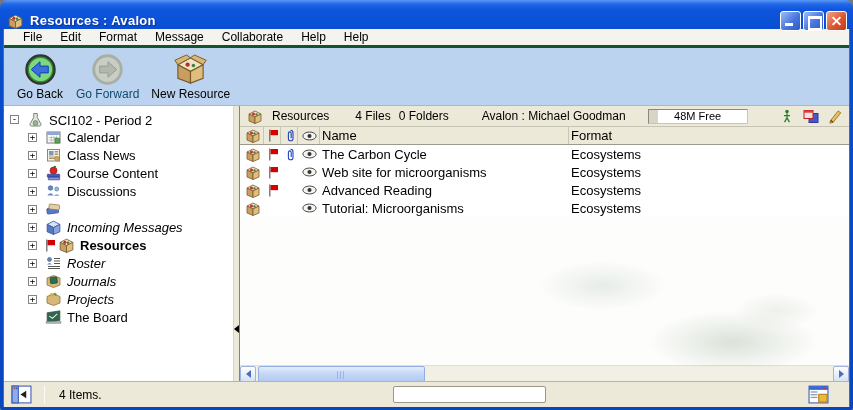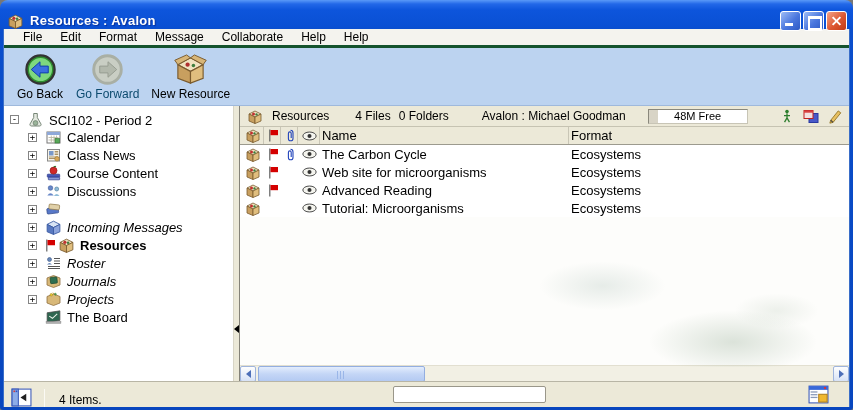--- a/index.html
+++ b/index.html
@@ -90,21 +90,21 @@
     background:linear-gradient(180deg,#FEFEFE,#D7E2F6);display:flex;align-items:center;justify-content:center;}
   .sb-track{flex:1;position:relative;}
   .sb-thumb{position:absolute;left:2px;top:0;width:167px;height:16px;border:1px solid #93AEE0;border-radius:2px;
     background:linear-gradient(180deg,#E3EDFD,#C4D6F6 50%,#B4CAF2);position:absolute;}
   .sb-thumb::after{content:"";position:absolute;left:50%;top:4px;width:9px;height:8px;margin-left:-5px;
     background:repeating-linear-gradient(90deg,#9AB6E8 0 1px,transparent 1px 3px);}
   .sb-arrow{width:0;height:0;}
   .sb-arrow.left{border-right:5px solid #4D6FB8;border-top:4px solid transparent;border-bottom:4px solid transparent;}
   .sb-arrow.right{border-left:5px solid #4D6FB8;border-top:4px solid transparent;border-bottom:4px solid transparent;}
   
-  .status-bar{height:26px;background:#ECE9D8;border-top:1px solid #B8B5A5;display:flex;align-items:flex-end;padding-left:7px;position:relative;}
+  .status-bar{height:26px;background:#ECE9D8;border-top:1px solid #B8B5A5;display:flex;align-items:center;padding-left:7px;position:relative;}
   .sb-icon{width:21px;height:19px;display:inline-flex;}
   .sb-sep{width:1px;height:18px;background:#B0AD9C;border-right:1px solid #FBFAF4;margin:0 0 0 12px;}
   .sb-text{margin-left:14px;font-size:12px;}
   .sb-field{position:absolute;left:389px;top:4px;width:153px;height:17px;background:#fff;border:1px solid #9A978A;border-radius:2px;}
   .sb-icon.right-ic{position:absolute;right:20px;top:3px;}
 </style>
 </head>
 <body>
 
 <div class="window">

